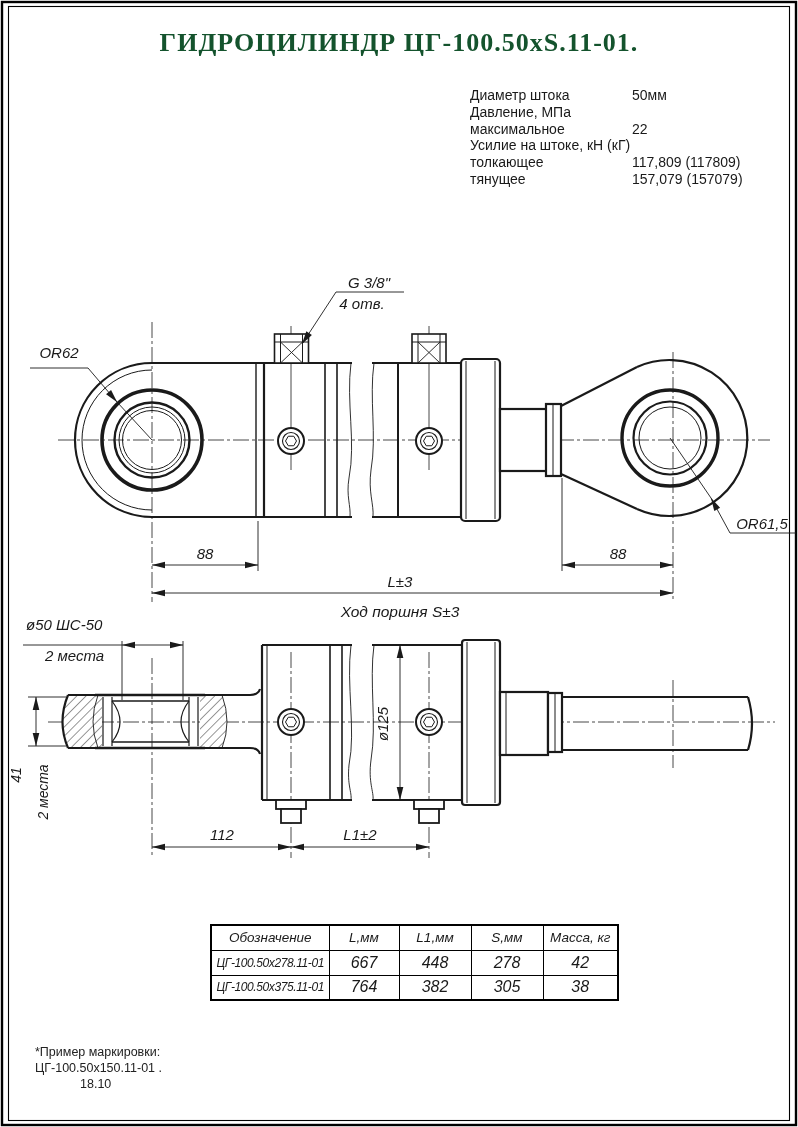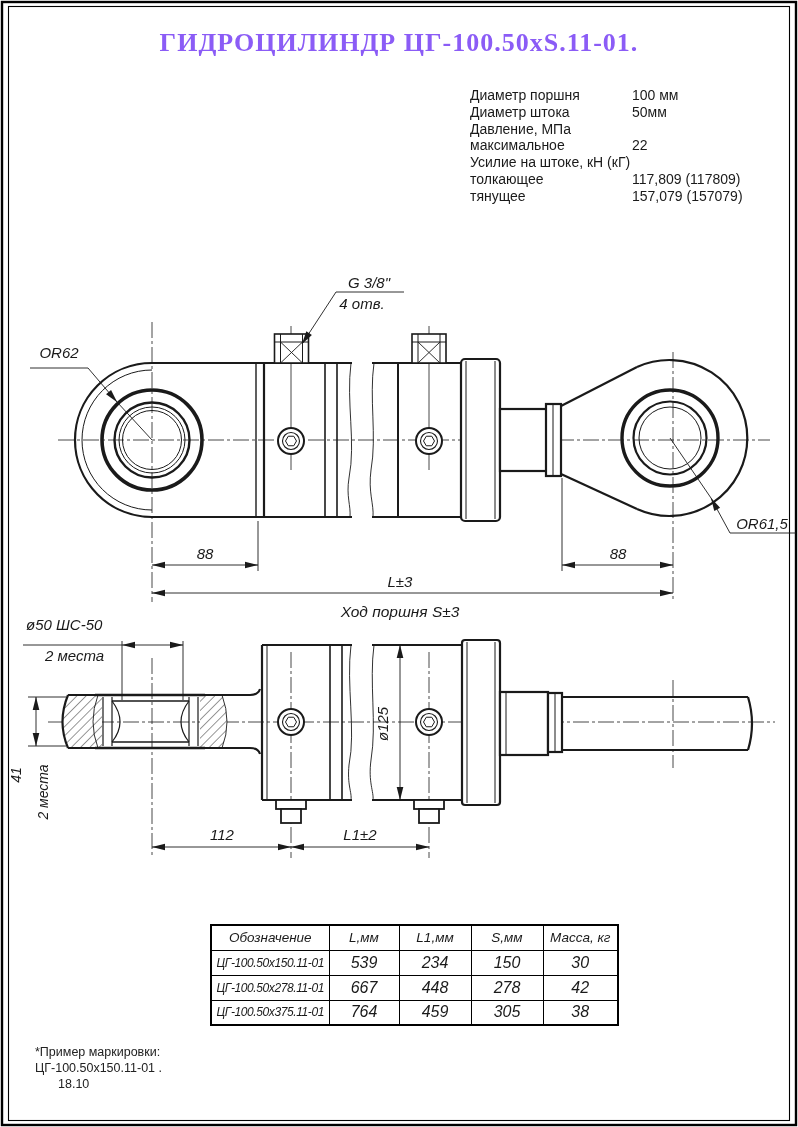--- a/index.html
+++ b/index.html
@@ -2,38 +2,38 @@
 <html><head>
 <meta charset="utf-8">
 <style>
   html,body{margin:0;padding:0;background:#e8e8e8;}
   .page{position:relative;width:798px;height:1127px;background:#ffffff;margin:0 auto;
         font-family:"Liberation Sans",sans-serif;color:#1a1a1a;overflow:hidden;}
   .page > svg{position:absolute;left:0;top:0;}
 
   .title{position:absolute;left:0;right:0;top:28px;text-align:center;
          font-family:"Liberation Serif",serif;font-weight:bold;font-size:26px;
-         letter-spacing:1px;color:#8b5cf6;}
+         letter-spacing:1px;color:#14532d;}
 
   .specs{position:absolute;left:470px;top:87px;width:320px;font-size:14px;line-height:16.8px;}
   .spec-row{position:relative;height:16.8px;white-space:nowrap;}
   .spec-value{position:absolute;left:162px;top:0;}
 
   .gost-table{position:absolute;left:210px;top:924px;border-collapse:collapse;
               table-layout:fixed;font-style:italic;}
   .gost-table td,.gost-table th{border:1.4px solid #000;text-align:center;vertical-align:middle;
               padding:0;overflow:hidden;white-space:nowrap;}
   .gost-table{border:2.6px solid #000;}
   .gt-head{font-size:13.5px;font-weight:normal;height:21px;}
   .gt-desig{font-size:12px;letter-spacing:-0.4px;}
   .gt-val{font-size:16px;}
   .gost-table tr{height:25px;}
 
   .note{position:absolute;left:35px;top:1044px;font-size:12.5px;line-height:16px;color:#222;}
-  .note .indent{margin-left:23px;}
+  .note .indent{margin-left:45px;}
 </style>
 </head>
 <body>
 
 <div class="page">
 
   <svg width="798" height="1127" viewBox="0 0 798 1127">
     <defs>
       <marker id="arw" markerUnits="userSpaceOnUse" markerWidth="14" markerHeight="9" refX="13.5" refY="4.5" orient="auto-start-reverse">
         <path d="M13.8,4.5 L0.5,1.2 L0.5,7.8 Z" fill="#1a1a1a"></path>
@@ -250,24 +250,20 @@
       <text x="222" y="840" font-size="15" text-anchor="middle">112</text>
       <text x="360" y="840" font-size="15" text-anchor="middle">L1±2</text>
       <text transform="translate(388,724) rotate(-90)" font-size="15" text-anchor="middle">ø125</text>
     </g>
   </svg>
 
   <div class="title">ГИДРОЦИЛИНДР ЦГ-100.50xS.11-01.</div>
 
   <div class="specs">
     <div class="spec-row">
-      <span>Диаметр поршня</span>
-      <span class="spec-value">100 мм</span>
-    </div>
-    <div class="spec-row">
       <span>Диаметр штока</span>
       <span class="spec-value">50мм</span>
     </div>
     <div class="spec-row">
       <span>Давление, МПа</span>
       <span class="spec-value"></span>
     </div>
     <div class="spec-row">
       <span>максимальное</span>
       <span class="spec-value">22</span>
@@ -296,37 +292,30 @@
     </colgroup>
     <tbody>
         <tr>
       <td class="gt-head">Обозначение</td>
       <td class="gt-head">L,мм</td>
       <td class="gt-head">L1,мм</td>
       <td class="gt-head">S,мм</td>
       <td class="gt-head">Масса, кг</td>
     </tr>
     <tr>
-      <td class="gt-desig">ЦГ-100.50x150.11-01</td>
-      <td class="gt-val">539</td>
-      <td class="gt-val">234</td>
-      <td class="gt-val">150</td>
-      <td class="gt-val">30</td>
-    </tr>
-    <tr>
       <td class="gt-desig">ЦГ-100.50x278.11-01</td>
       <td class="gt-val">667</td>
       <td class="gt-val">448</td>
       <td class="gt-val">278</td>
       <td class="gt-val">42</td>
     </tr>
     <tr>
       <td class="gt-desig">ЦГ-100.50x375.11-01</td>
       <td class="gt-val">764</td>
-      <td class="gt-val">459</td>
+      <td class="gt-val">382</td>
       <td class="gt-val">305</td>
       <td class="gt-val">38</td>
     </tr>
   </tbody>
     </table>
 
   <div class="note">
     <div>*Пример маркировки:</div>
     <div>ЦГ-100.50x150.11-01 .</div>
     <div class="indent">18.10</div>

